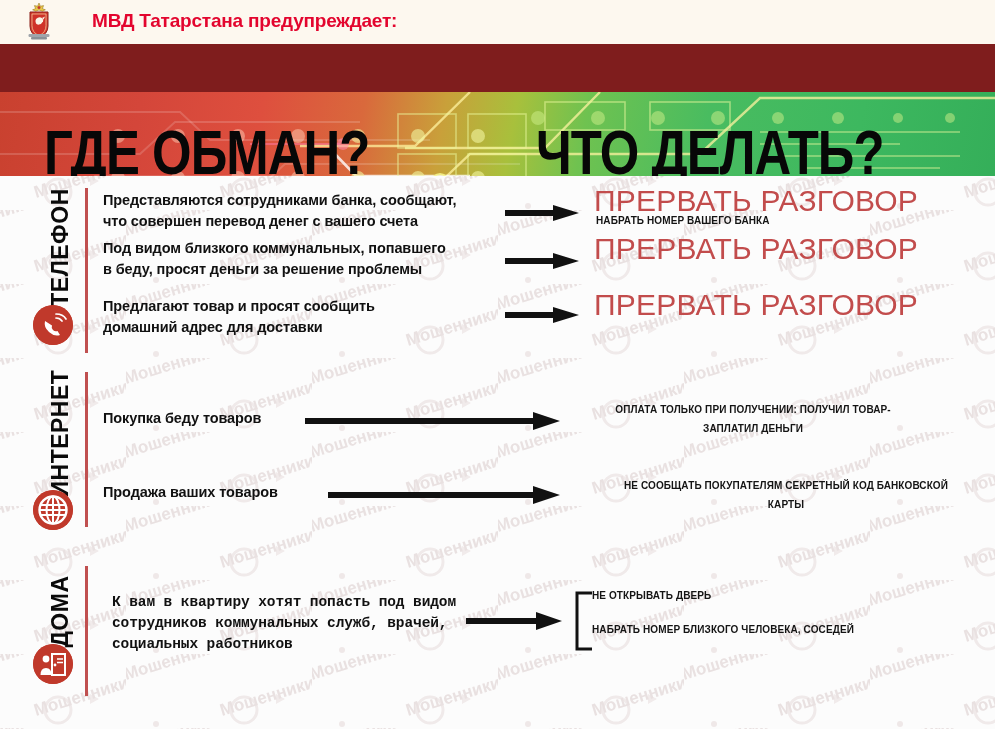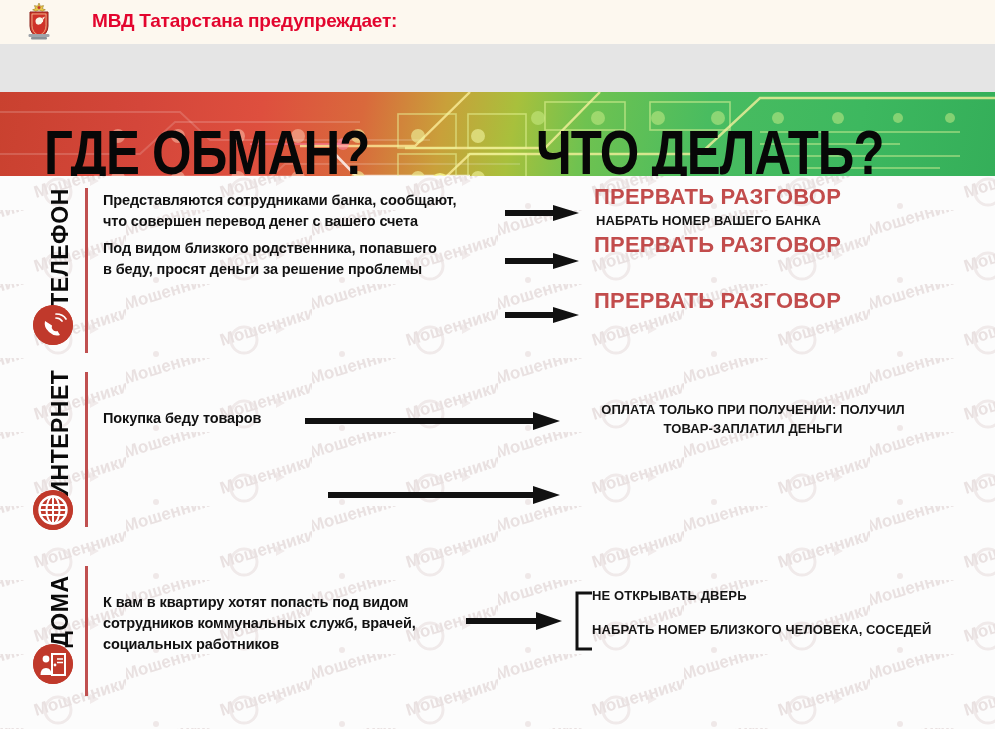--- a/index.html
+++ b/index.html
@@ -8,21 +8,21 @@
     background: #ffffff;
   }
   body {
     font-family: "Liberation Sans", "DejaVu Sans", sans-serif;
   }
   #poster {
     position: relative;
     width: 995px;
     height: 729px;
     overflow: hidden;
-    background: #e5e5e5;
+    background: #7f1d1d;
   }
 
   
   .header {
     position: absolute;
     left: 0; top: 0;
     width: 995px; height: 44px;
     background: #FDF8EF;
     overflow: hidden;
   }
@@ -129,29 +129,29 @@
   .risk {
     position: absolute;
     font-size: 14.5px;
     font-weight: bold;
     color: #111111;
     line-height: 21px;
     letter-spacing: -0.1px;
   }
   .advice-title {
     position: absolute;
-    font-size: 22px;
-    font-weight: bold;
+    font-size: 30px;
+    font-weight: normal;
     color: #C24C4C;
     letter-spacing: 0.2px;
     white-space: nowrap;
   }
   .advice-sub {
     position: absolute;
-    font-size: 13px;
+    font-size: 10px;
     font-weight: bold;
     color: #141414;
     letter-spacing: 0.1px;
     line-height: 19px;
     white-space: nowrap;
   }
   .advice-sub.wrap { white-space: normal; width: 340px; text-align: center; }
 
   .arrow { position: absolute; }
 
@@ -281,27 +281,29 @@
       </svg>
 
       <div class="risk" style="left:103px; top:14px; width:400px; white-space:pre-line;">Представляются сотрудниками банка,  сообщают,
 что совершен перевод  денег с  вашего  счета</div>
       <svg class="arrow" style="left:505px; top:26px; width:74px; height:22px;" viewBox="0 0 74 22">
         <path d="M0 8 H48 V3 L74 11 L48 19 V14 H0 Z" fill="#111111"></path>
       </svg>
       <div class="advice-title" style="left:594px; top:8px;">ПРЕРВАТЬ РАЗГОВОР</div>
       <div class="advice-sub" style="left:596px; top:35px;">НАБРАТЬ НОМЕР ВАШЕГО БАНКА</div>
 
-      <div class="risk" style="left:103px; top:62px; width:410px; white-space:pre-line;">Под видом близкого родственника, попавшего
+      <div class="risk" style="left:103px; top:62px; width:410px; white-space:pre-line;">Под видом близкого коммунальных, попавшего
 в беду, просят деньги за решение проблемы</div>
       <svg class="arrow" style="left:505px; top:74px; width:74px; height:22px;" viewBox="0 0 74 22">
         <path d="M0 8 H48 V3 L74 11 L48 19 V14 H0 Z" fill="#111111"></path>
       </svg>
       <div class="advice-title" style="left:594px; top:56px;">ПРЕРВАТЬ РАЗГОВОР</div>
 
+      <div class="risk" style="left:103px; top:120px; width:400px; white-space:pre-line;">Предлагают товар и просят сообщить
+домашний адрес для доставки</div>
       <svg class="arrow" style="left:505px; top:128px; width:74px; height:22px;" viewBox="0 0 74 22">
         <path d="M0 8 H48 V3 L74 11 L48 19 V14 H0 Z" fill="#111111"></path>
       </svg>
       <div class="advice-title" style="left:594px; top:112px;">ПРЕРВАТЬ РАЗГОВОР</div>
     </div>
 
     <div class="section" style="top:196px; height:170px;">
       <div class="divider" style="top:0px; height:155px;"></div>
       <div class="vlabel" style="top:52px;">ИНТЕРНЕТ</div>
       <svg class="sec-icon" style="top:118px;" viewBox="0 0 40 40">
@@ -311,38 +313,40 @@
         <path d="M7 15 H33 M6.5 20 H33.5 M7 25 H33" stroke="#FFFFFF" stroke-width="2"></path>
         <path d="M20 6.5 V33.5" stroke="#FFFFFF" stroke-width="2"></path>
       </svg>
 
       <div class="risk" style="left:103px; top:36px; width:300px;">Покупка беду товаров</div>
       <svg class="arrow" style="left:305px; top:38px; width:255px; height:22px;" viewBox="0 0 255 22">
         <path d="M0 8 H228 V2 L255 11 L228 20 V14 H0 Z" fill="#111111"></path>
       </svg>
       <div class="advice-sub wrap" style="left:588px; top:28px; width:330px;">ОПЛАТА ТОЛЬКО ПРИ ПОЛУЧЕНИИ: ПОЛУЧИЛ ТОВАР-ЗАПЛАТИЛ ДЕНЬГИ</div>
 
+      <div class="risk" style="left:103px; top:110px; width:300px;">Продажа ваших  товаров</div>
       <svg class="arrow" style="left:328px; top:112px; width:232px; height:22px;" viewBox="0 0 232 22">
         <path d="M0 8 H205 V2 L232 11 L205 20 V14 H0 Z" fill="#111111"></path>
       </svg>
+      <div class="advice-sub wrap" style="left:616px; top:104px; width:340px;">НЕ СООБЩАТЬ ПОКУПАТЕЛЯМ СЕКРЕТНЫЙ КОД БАНКОВСКОЙ КАРТЫ</div>
     </div>
 
     <div class="section" style="top:390px; height:140px;">
       <div class="divider" style="top:0px; height:130px;"></div>
       <div class="vlabel" style="top:32px;">ДОМА</div>
       <svg class="sec-icon" style="top:78px;" viewBox="0 0 40 40">
         <circle cx="20" cy="20" r="20" fill="#C0392B"></circle>
         <rect x="19" y="10" width="13" height="21" fill="none" stroke="#FFFFFF" stroke-width="2"></rect>
         <circle cx="22" cy="21" r="1.4" fill="#FFFFFF"></circle>
         <circle cx="13" cy="15" r="3.4" fill="#FFFFFF"></circle>
         <path d="M7.5 31 q0-7 5.5-7 q5.5 0 5.5 7 Z" fill="#FFFFFF"></path>
         <path d="M24 15 h6 M24 18.5 h6" stroke="#FFFFFF" stroke-width="1.6"></path>
       </svg>
 
-      <div class="risk" style="left:103px; top:26px; width:400px; white-space:pre-line;">К вам в квартиру хотят попасть под видом
+      <div class="risk" style="left:112px; top:26px; width:400px; white-space:pre-line;font-family:Liberation Mono, monospace;">К вам в квартиру хотят попасть под видом
 сотрудников  коммунальных служб, врачей,
 социальных работников</div>
       <svg class="arrow" style="left:466px; top:44px; width:96px; height:22px;" viewBox="0 0 96 22">
         <path d="M0 8 H70 V2 L96 11 L70 20 V14 H0 Z" fill="#111111"></path>
       </svg>
       <svg class="bracket" style="left:572px; top:24px; width:22px; height:62px;" viewBox="0 0 22 62">
         <path d="M20 3 H5 V59 H20" fill="none" stroke="#111111" stroke-width="3"></path>
       </svg>
       <div class="advice-sub" style="left:592px; top:20px;">НЕ ОТКРЫВАТЬ ДВЕРЬ</div>
       <div class="advice-sub" style="left:592px; top:54px;">НАБРАТЬ НОМЕР БЛИЗКОГО ЧЕЛОВЕКА, СОСЕДЕЙ</div>

